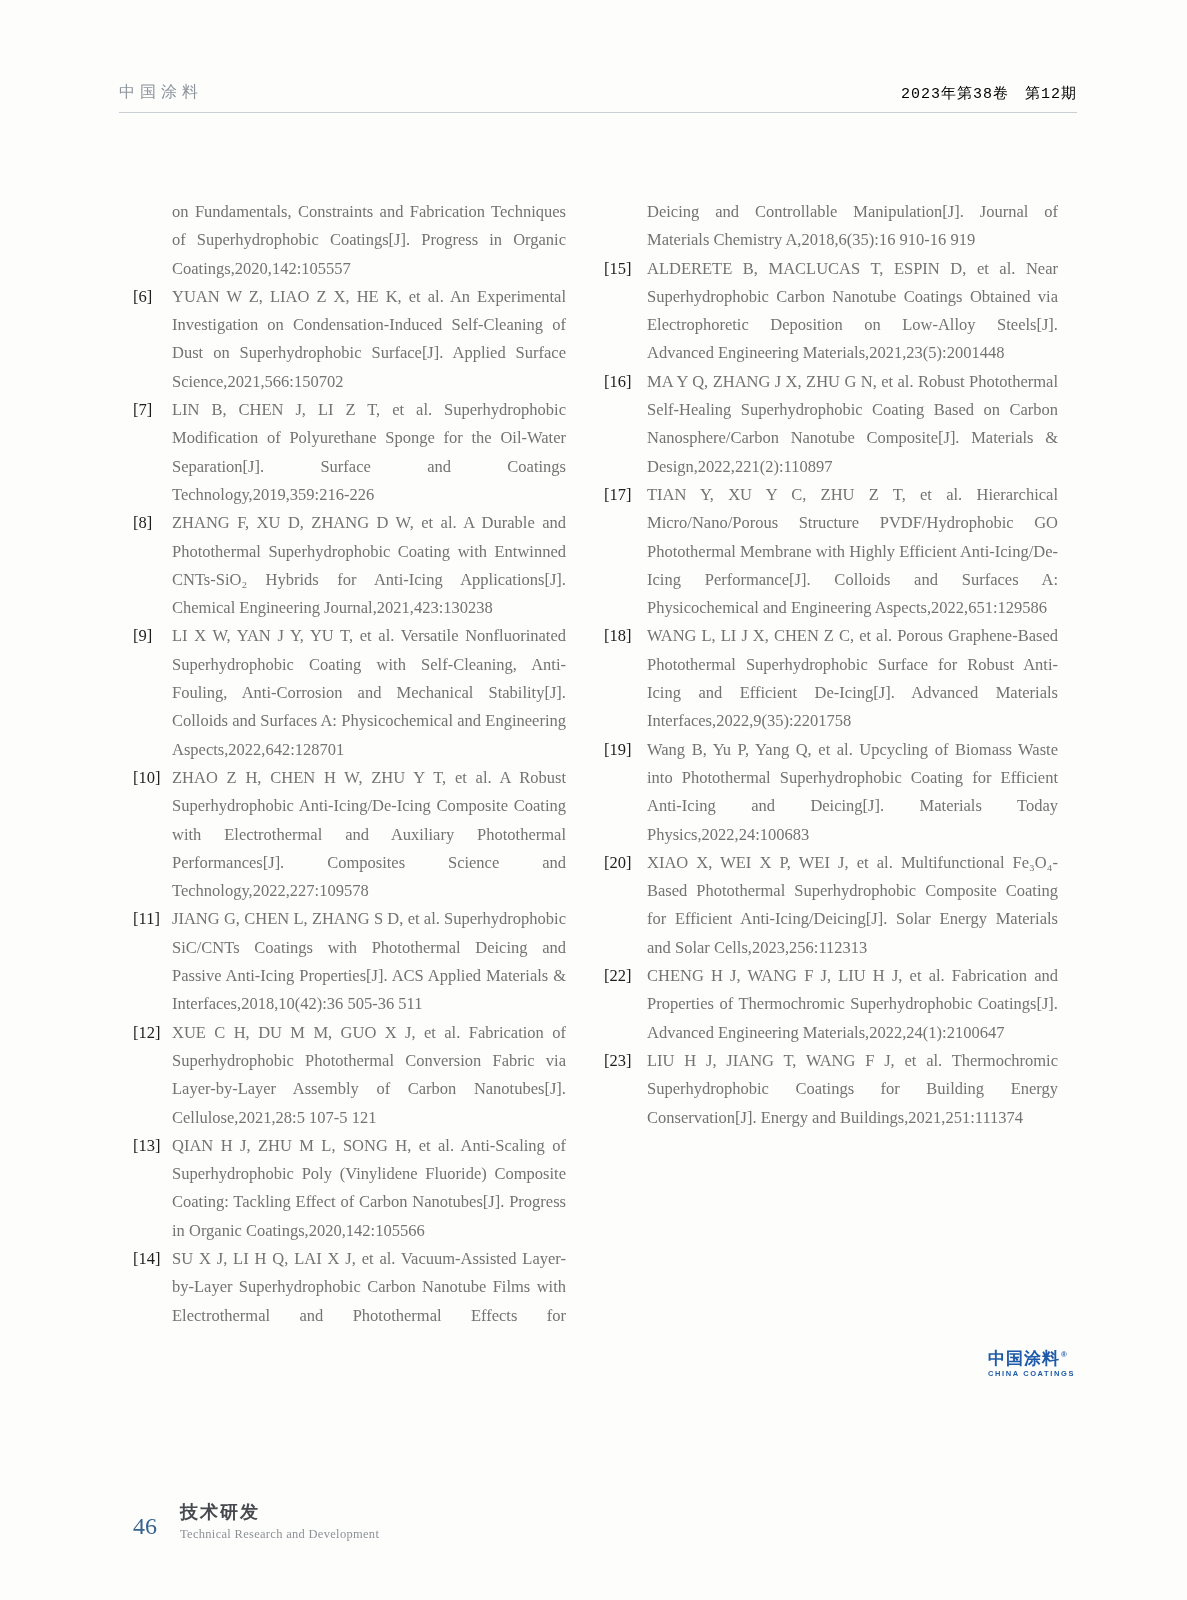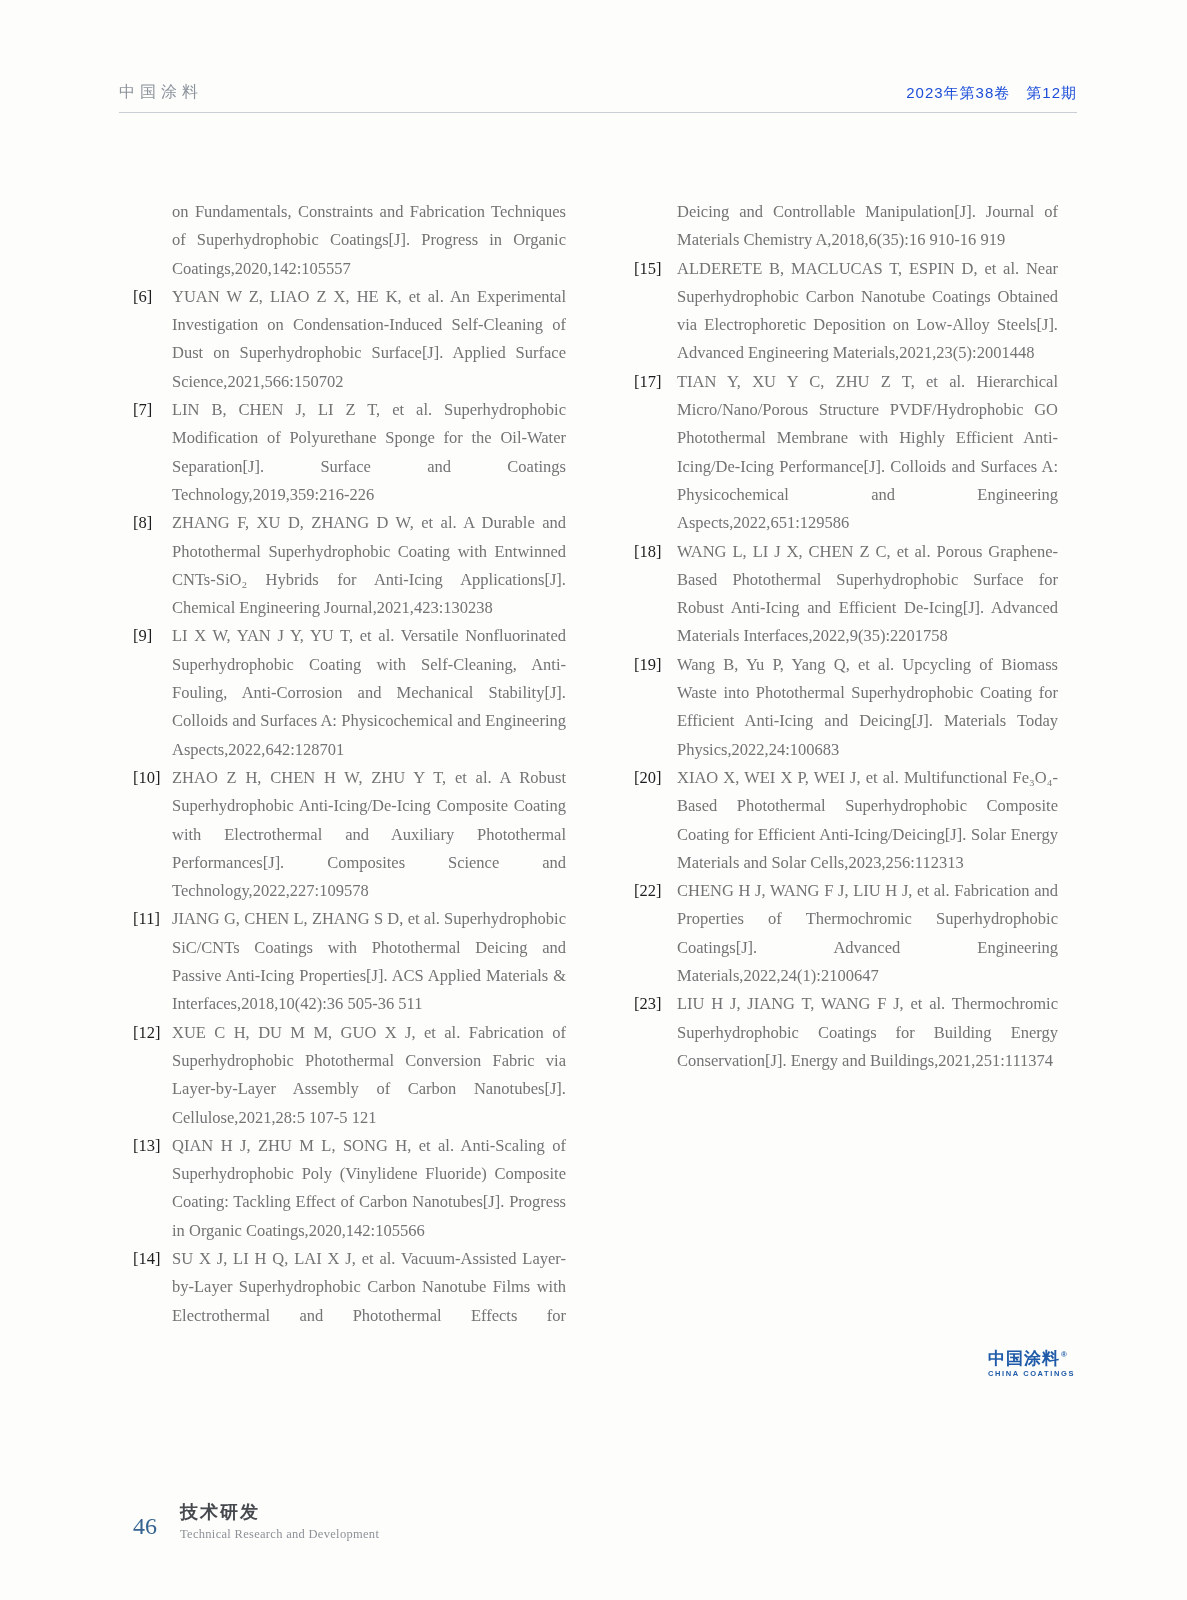--- a/index.html
+++ b/index.html
@@ -22,44 +22,44 @@
     justify-content: space-between;
     align-items: flex-end;
   }
   .journal-name {
     font-family: "Liberation Sans", "DejaVu Sans", sans-serif;
     font-size: 16px;
     letter-spacing: 5px;
     color: #8d949c;
   }
   .issue-info {
-    font-family: Liberation Sans, sans-serif;
+    font-family: Liberation Mono, monospace;
     font-size: 15px;
     letter-spacing: 1px;
-    color: #1d4ed8;
+    color: #000000;
     text-align: center;
   }
 
   
   .ref-col {
     position: absolute;
     top: 198px;
   }
   .ref-col.left  { left: 133px; width: 433px; }
   .ref-col.right { left: 604px; width: 454px; }
 
   .ref-entry { display: flex; }
   .ref-label {
     flex: none;
     width: 39px;
     font-size: 16.5px;
     line-height: 28.3px;
     color: #1d1d1d;
   }
-  .ref-col.right .ref-label { width: 43px; margin-left: 30px; }
+  .ref-col.right .ref-label { width: 43px; }
   .ref-body {
     flex: 1;
     font-size: 16.5px;
     line-height: 28.3px;
     text-align: justify;
     color: #737373;
   }
   .ref-entry.spread-last .ref-body { text-align-last: justify; }
 
   
@@ -175,20 +175,24 @@
     <div class="ref-entry">
       <span class="ref-label"></span>
       <div class="ref-body">Deicing and Controllable Manipulation[J]. Journal of Materials Chemistry A,2018,6(35):16 910-16 919</div>
     </div>
 
     <div class="ref-entry">
       <span class="ref-label">[15]</span>
       <div class="ref-body">ALDERETE B, MACLUCAS T, ESPIN D, et al. Near Superhydrophobic Carbon Nanotube Coatings Obtained via Electrophoretic Deposition on Low-Alloy Steels[J]. Advanced Engineering Materials,2021,23(5):2001448</div>
     </div>
 
+    <div class="ref-entry">
+      <span class="ref-label">[16]</span>
+      <div class="ref-body">MA Y Q, ZHANG J X, ZHU G N, et al. Robust Photothermal Self-Healing Superhydrophobic Coating Based on Carbon Nanosphere/Carbon Nanotube Composite[J]. Materials &amp; Design,2022,221(2):110897</div>
+    </div>
 
     <div class="ref-entry">
       <span class="ref-label">[17]</span>
       <div class="ref-body">TIAN Y, XU Y C, ZHU Z T, et al. Hierarchical Micro/Nano/Porous Structure PVDF/Hydrophobic GO Photothermal Membrane with Highly Efficient Anti-Icing/De-Icing Performance[J]. Colloids and Surfaces A: Physicochemical and Engineering Aspects,2022,651:129586</div>
     </div>
 
     <div class="ref-entry">
       <span class="ref-label">[18]</span>
       <div class="ref-body">WANG L, LI J X, CHEN Z C, et al. Porous Graphene-Based Photothermal Superhydrophobic Surface for Robust Anti-Icing and Efficient De-Icing[J]. Advanced Materials Interfaces,2022,9(35):2201758</div>
     </div>

